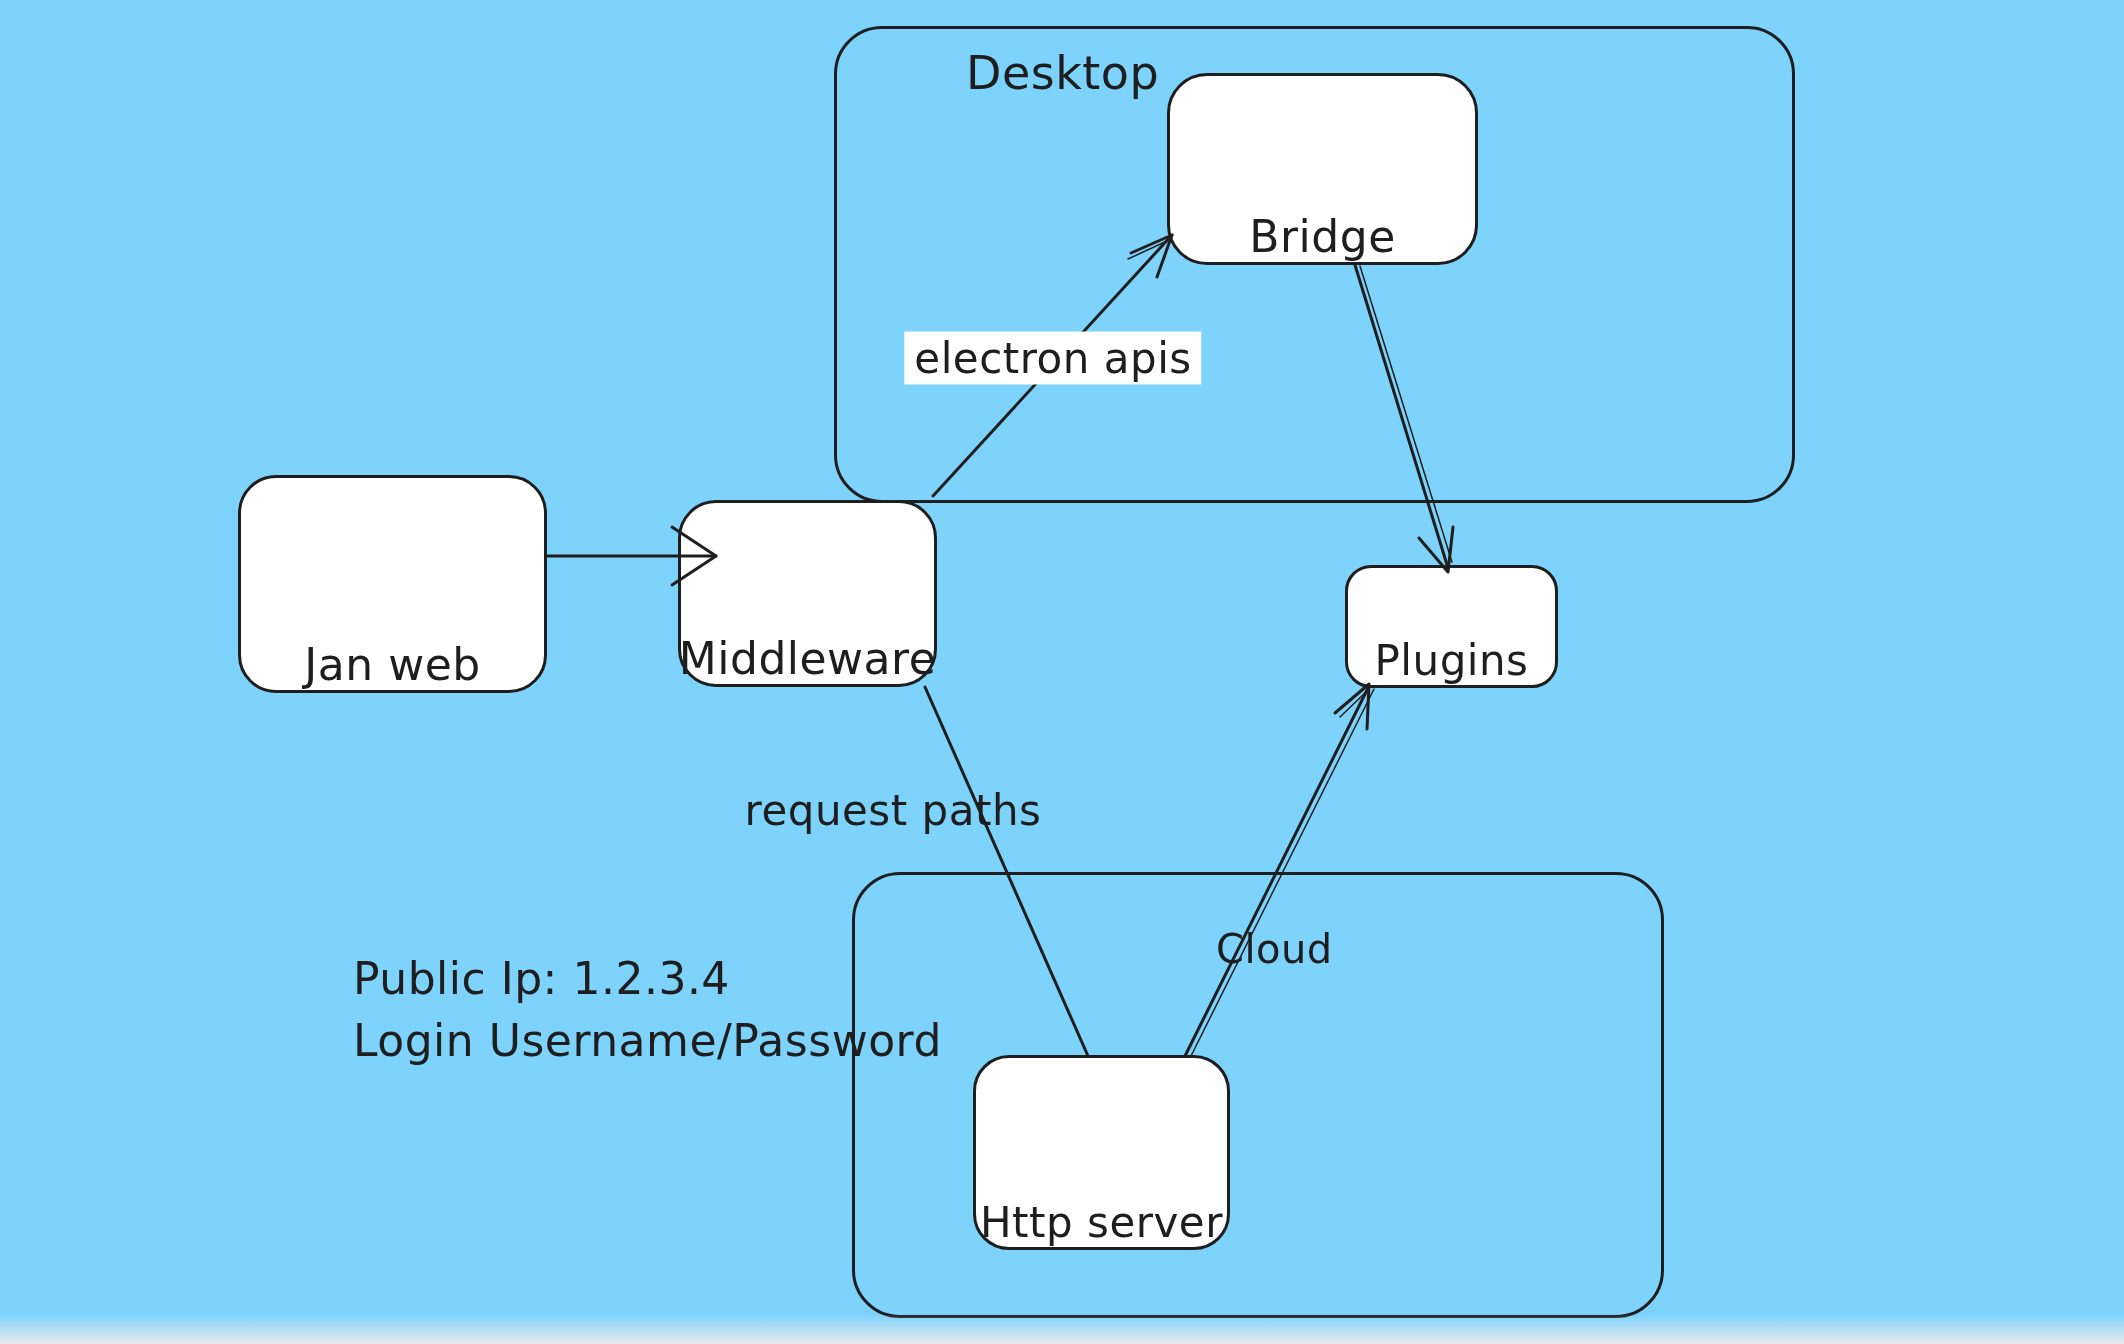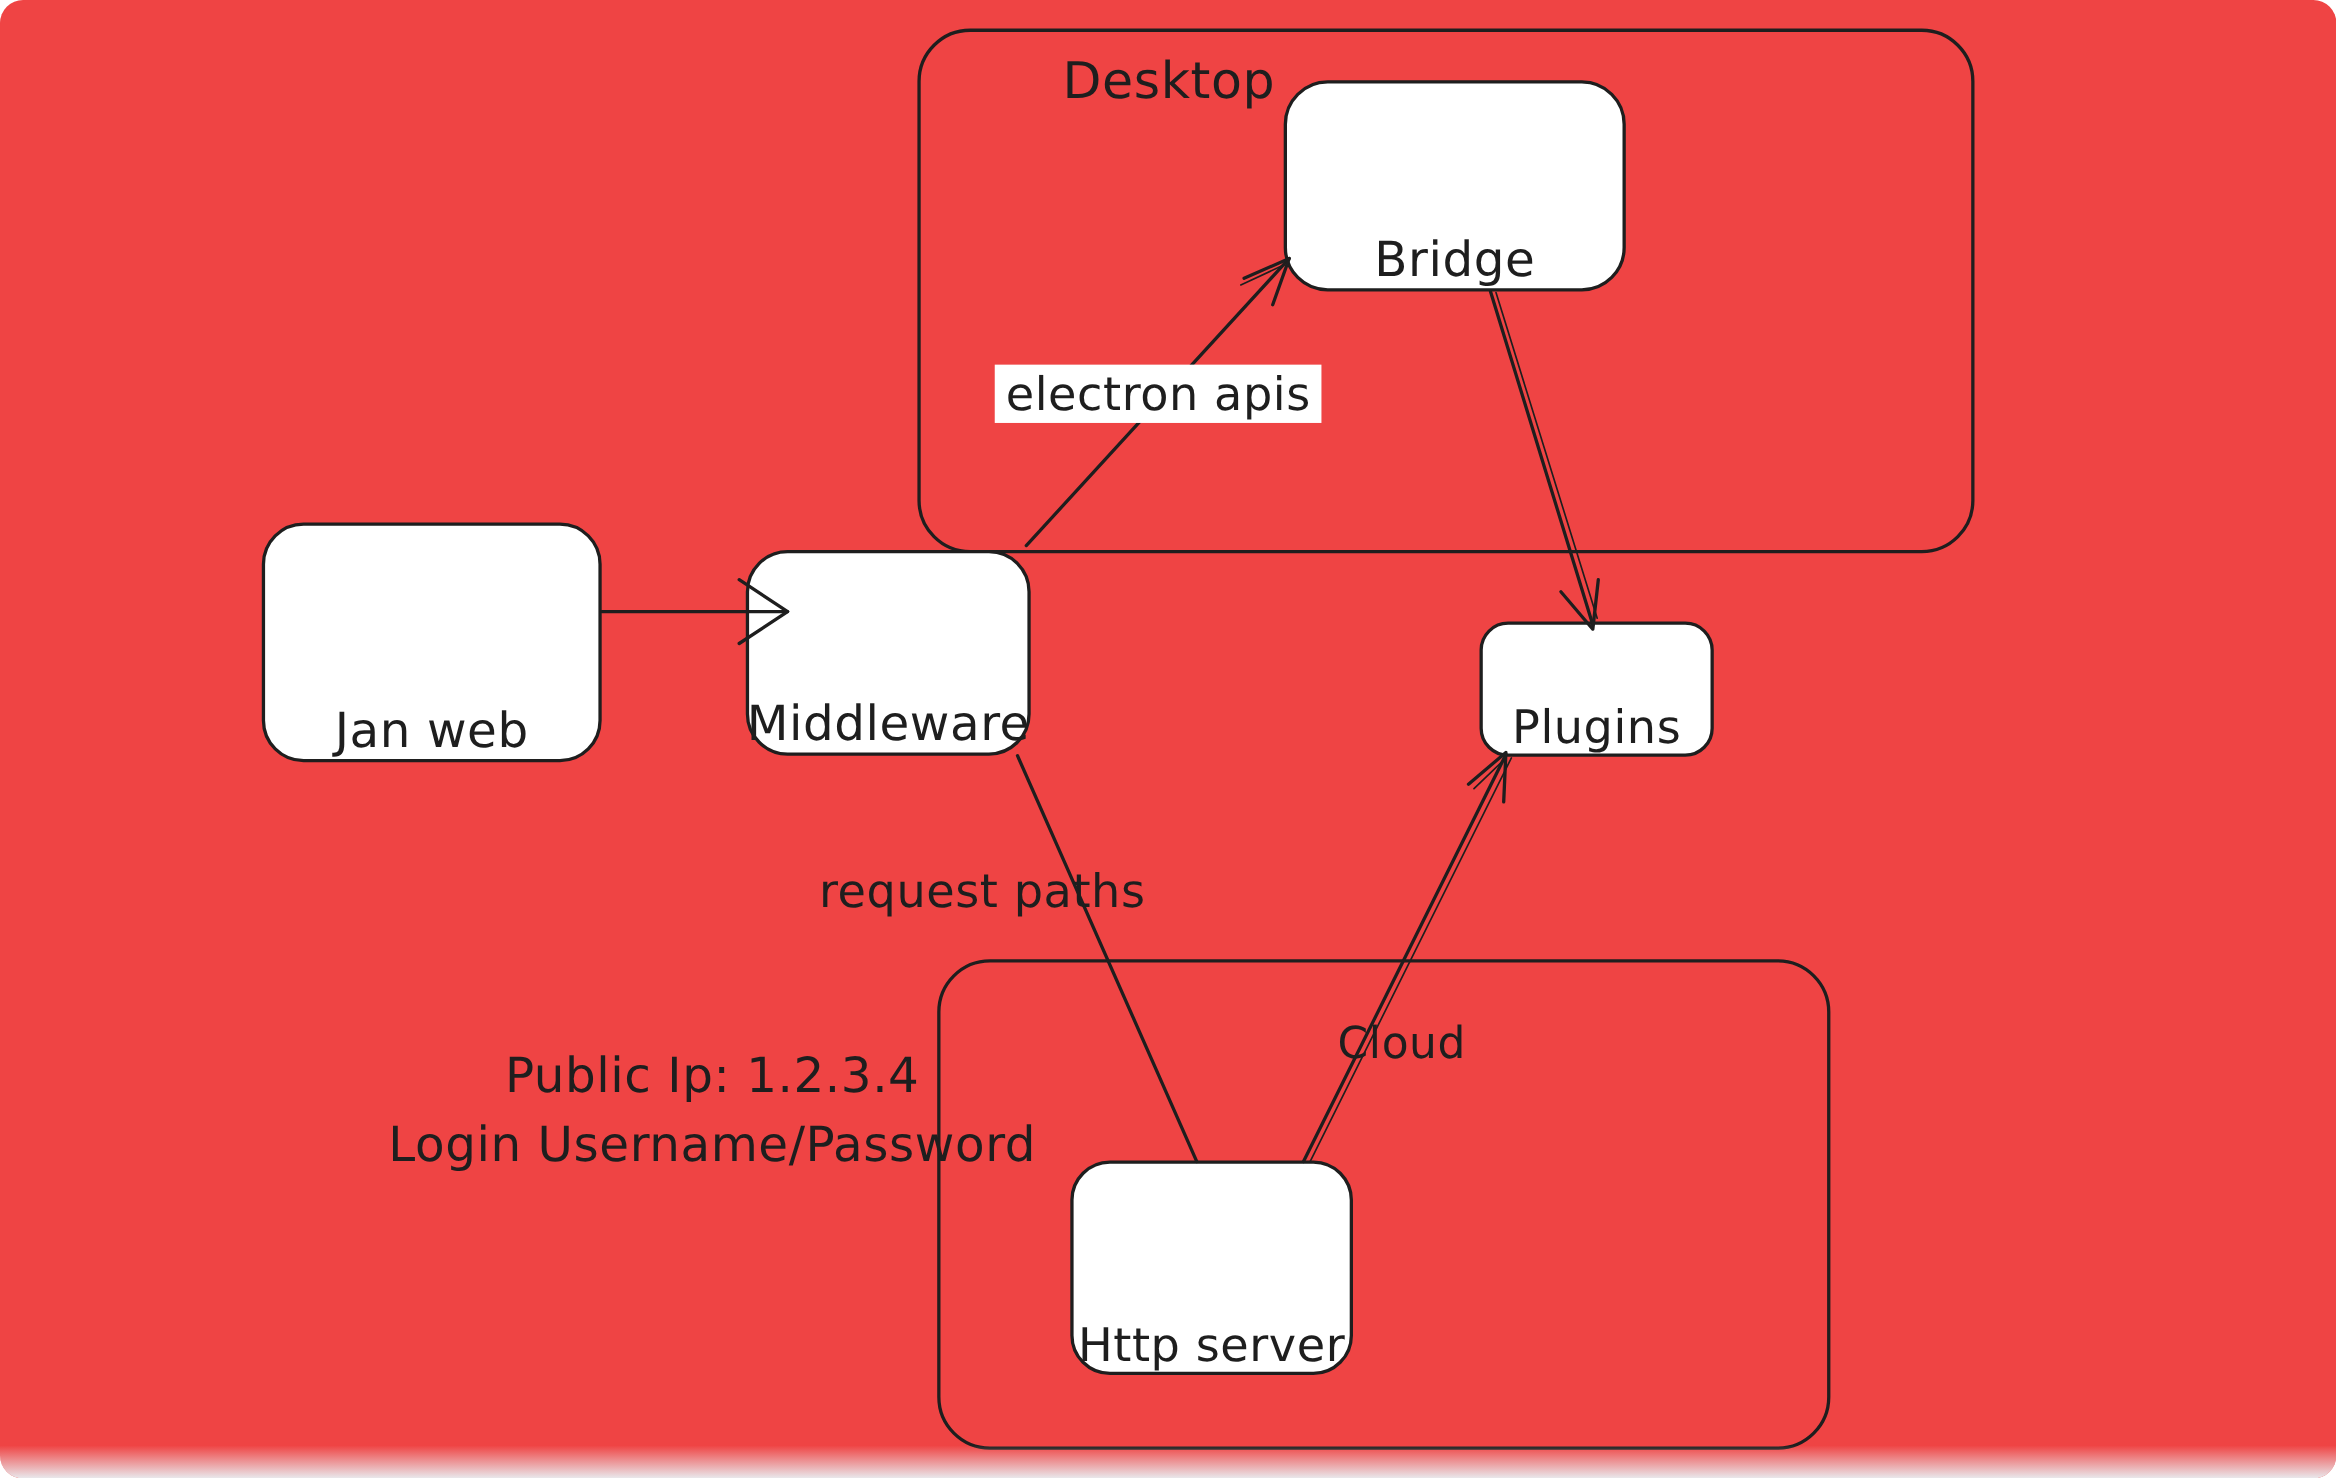--- a/index.html
+++ b/index.html
@@ -4,25 +4,24 @@
 <style>
   html, body {
     margin: 0;
     padding: 0;
     background: #ffffff;
   }
   #canvas {
     position: relative;
     width: 2124px;
     height: 1344px;
-    background: #ef4444;
+    background: #7dd3fc;
     overflow: hidden;
     font-family: "DejaVu Sans", "Liberation Sans", sans-serif;
     color: #1e1e1e;
-    border-radius: 21px;
   }
   .container-box {
     position: absolute;
     border: 3px solid #1e1e1e;
     border-radius: 48px;
     background: transparent;
     box-sizing: border-box;
   }
   .node-box {
     position: absolute;
@@ -46,21 +45,20 @@
     transform: translate(-50%, -50%);
   }
   .edge-label.masked {
     background: #ffffff;
     padding: 2px 10px;
   }
   .free-text {
     position: absolute;
     font-size: 44px;
     line-height: 62px;
-    text-align: center;
   }
   svg.edges {
     position: absolute;
     left: 0; top: 0;
     width: 2124px;
     height: 1344px;
     pointer-events: none;
   }
   svg.edges * { pointer-events: stroke; }
   .bottom-fade {

